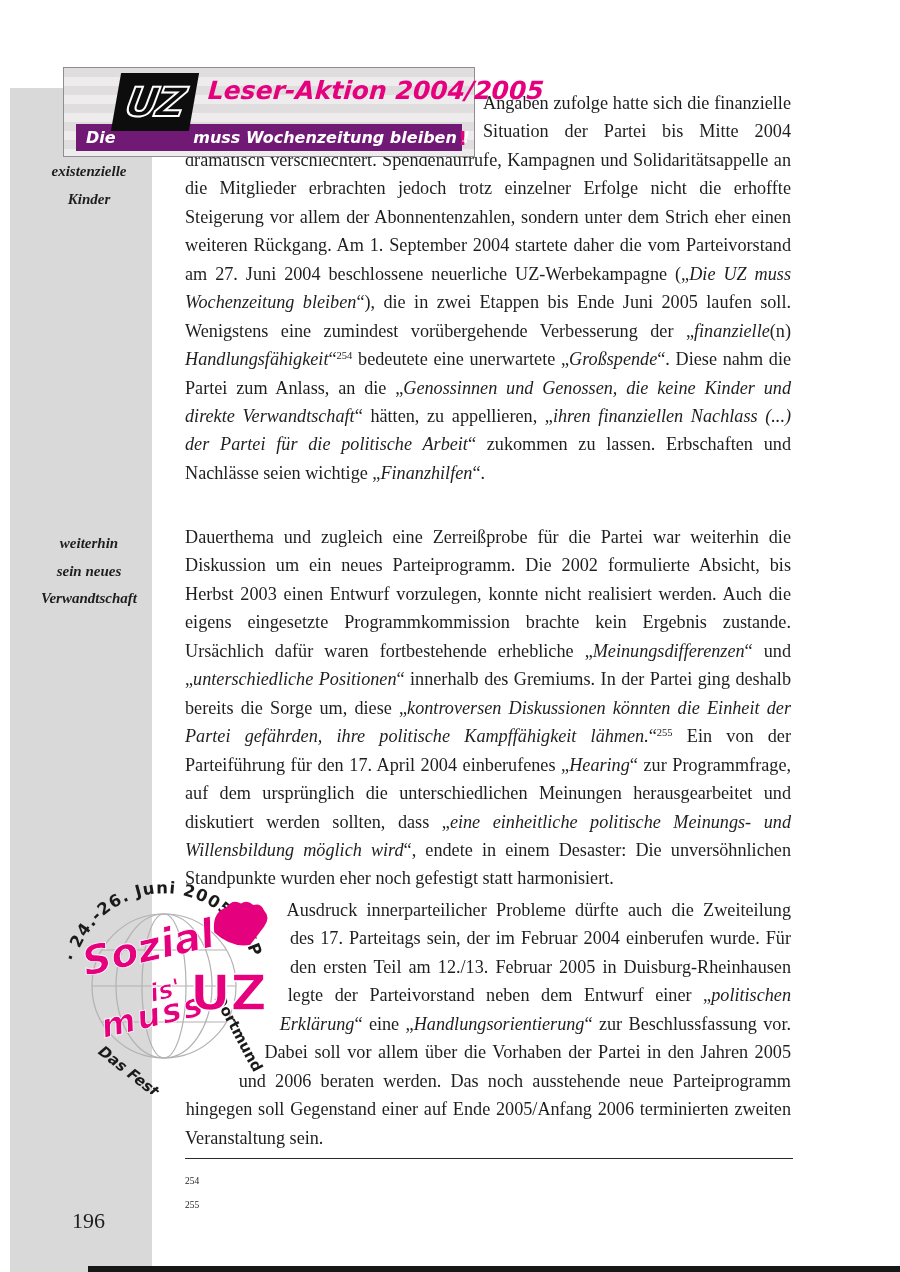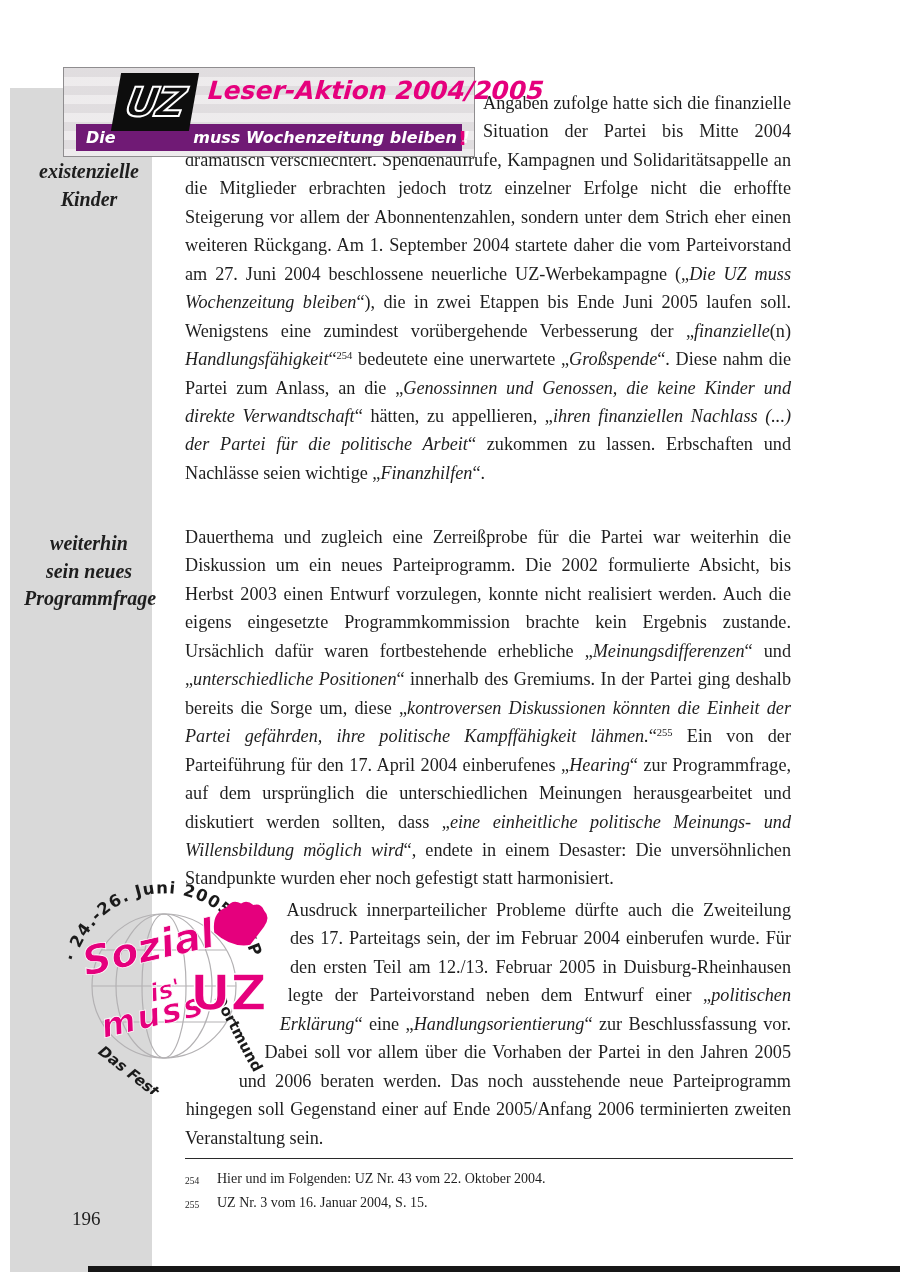--- a/index.html
+++ b/index.html
@@ -16,21 +16,21 @@
   .banner-tex{position:absolute;inset:0;background:repeating-linear-gradient(to bottom,rgba(110,100,110,.14) 0 9px,rgba(110,100,110,.04) 9px 18px);}
   .uz-logo{position:absolute;left:52px;top:5px;width:78px;height:58px;background:#0d0d0d;transform:skewX(-10deg);z-index:2;display:flex;align-items:center;justify-content:center;}
   .uz-logo span{font-family:"DejaVu Sans",sans-serif;font-weight:bold;font-style:italic;font-size:40px;color:#0d0d0d;-webkit-text-stroke:2px #ffffff;letter-spacing:-2px;}
   .banner-title{position:absolute;left:144px;top:8px;font-family:"DejaVu Sans",sans-serif;font-weight:bold;font-style:italic;font-size:25px;color:#e5007d;transform:skewX(-4deg);z-index:2;white-space:nowrap;}
   .strip{position:absolute;left:12px;top:56px;width:386px;height:27px;background:#701a75;color:#fff;font-family:"DejaVu Sans",sans-serif;font-style:italic;font-weight:bold;font-size:16px;line-height:27px;white-space:nowrap;z-index:1;}
   .strip .die{margin-left:10px;}
   .strip .rest{margin-left:72px;}
   .pink-mark{position:absolute;left:394px;top:58px;color:#e5007d;font-weight:bold;font-size:20px;font-family:"DejaVu Sans",sans-serif;z-index:4;}
 
   
-  .note{position:absolute;left:24px;width:130px;text-align:center;font-weight:bold;font-style:italic;font-size:20px;line-height:27.5px;z-index:1;}
+  .note{position:absolute;left:24px;width:130px;text-align:center;font-weight:bold;font-style:italic;font-size:15px;line-height:27.5px;z-index:1;}
   .note1{top:158px;}
   .note2{top:522px;margin-top:8px;}
 
   
   .para{position:absolute;left:185px;width:606px;margin:0;text-align:justify;
         font-size:18.2px;line-height:28.45px;color:#1e1e1e;hyphens:auto;-webkit-hyphens:auto;z-index:1;}
   #p1{top:89px;}
   #p2{top:523px;font-family:Liberation Serif, serif;}
   #p3{top:896px;}
   .banner-spacer{float:left;width:298px;height:54px;}
@@ -39,21 +39,21 @@
   sup.fn{font-size:0.58em;line-height:0;vertical-align:baseline;position:relative;top:-0.55em;}
 
   
   .stamp{position:absolute;left:64px;top:876px;width:222px;height:218px;z-index:2;}
   .stamp text{font-family:"DejaVu Sans",sans-serif;}
 
   
   .footnotes{position:absolute;left:185px;top:1158px;width:608px;border-top:1.5px solid #2a2a2a;padding-top:9px;font-size:14px;line-height:22px;z-index:1;}
   .fline{display:flex;}
   .fm{flex:0 0 32px;font-size:9.5px;padding-top:2px;}
-  .pagenum{position:absolute;left:72px;top:1208px;font-size:19px;z-index:1;}
+  .pagenum{position:absolute;left:72px;top:1208px;font-size:22px;z-index:1;}
   .scan-edge{position:absolute;left:88px;bottom:0;width:812px;height:6px;background:#171717;z-index:5;}
 </style>
 </head>
 <body>
 
 <div class="band"></div>
 
 <div class="banner">
   <div class="banner-tex"></div>
   <div class="strip">
@@ -67,21 +67,21 @@
   <div class="pink-mark">!</div>
 </div>
 
 <div class="note note1">
   <div>existenzielle</div>
   <div>Kinder</div>
 </div>
 <div class="note note2">
   <div>weiterhin</div>
   <div>sein neues</div>
-  <div>Programmfrage</div>
+  <div>Verwandtschaft</div>
 </div>
 
 <p class="para" id="p1"><span class="banner-spacer"></span><span><span>Angaben zufolge hatte sich die finanzielle Situation der Partei bis Mitte 2004 dramatisch verschlechtert. Spendenaufrufe, Kampagnen und Solidaritätsappelle an die Mitglieder erbrachten jedoch trotz einzelner Erfolge nicht die erhoffte Steigerung vor allem der Abonnentenzahlen, sondern unter dem Strich eher einen weiteren Rückgang. Am 1. September 2004 startete daher die vom Parteivorstand am 27. Juni 2004 beschlossene neuerliche UZ-Werbekampagne („</span><span class="it">Die UZ muss Wochenzeitung bleiben</span><span>“), die in zwei Etappen bis Ende Juni 2005 laufen soll. Wenigstens eine zumindest vorübergehende Verbesserung der „</span><span class="it">finanzielle</span><span>(n) </span><span class="it">Handlungsfähigkeit</span><span>“</span><sup class="fn">254</sup><span> bedeutete eine unerwartete „</span><span class="it">Großspende</span><span>“. Diese nahm die Partei zum Anlass, an die „</span><span class="it">Genossinnen und Genossen, die keine Kinder und direkte Verwandtschaft</span><span>“ hätten, zu appellieren, „</span><span class="it">ihren finanziellen Nachlass (...) der Partei für die politische Arbeit</span><span>“ zukommen zu lassen. Erbschaften und Nachlässe seien wichtige „</span><span class="it">Finanzhilfen</span><span>“.</span></span></p>
 
 <p class="para" id="p2"><span><span>Dauerthema und zugleich eine Zerreißprobe für die Partei war weiterhin die Diskussion um ein neues Parteiprogramm. Die 2002 formulierte Absicht, bis Herbst 2003 einen Entwurf vorzulegen, konnte nicht realisiert werden. Auch die eigens eingesetzte Programmkommission brachte kein Ergebnis zustande. Ursächlich dafür waren fortbestehende erhebliche „</span><span class="it">Meinungsdifferenzen</span><span>“ und „</span><span class="it">unterschiedliche Positionen</span><span>“ innerhalb des Gremiums. In der Partei ging deshalb bereits die Sorge um, diese „</span><span class="it">kontroversen Diskussionen könnten die Einheit der Partei gefährden, ihre politische Kampffähigkeit lähmen.</span><span>“</span><sup class="fn">255</sup><span> Ein von der Parteiführung für den 17. April 2004 einberufenes „</span><span class="it">Hearing</span><span>“ zur Programmfrage, auf dem ursprünglich die unterschiedlichen Meinungen herausgearbeitet und diskutiert werden sollten, dass „</span><span class="it">eine einheitliche politische Meinungs- und Willensbildung möglich wird</span><span>“, endete in einem Desaster: Die unversöhnlichen Standpunkte wurden eher noch gefestigt statt harmonisiert.</span></span></p>
 
 <p class="para" id="p3"><span class="stamp-spacer"></span><span><span>Ausdruck innerparteilicher Probleme dürfte auch die Zweiteilung des 17. Parteitags sein, der im Februar 2004 einberufen wurde. Für den ersten Teil am 12./13. Februar 2005 in Duisburg-Rheinhausen legte der Parteivorstand neben dem Entwurf einer „</span><span class="it">politischen Erklärung</span><span>“ eine „</span><span class="it">Handlungsorientierung</span><span>“ zur Beschlussfassung vor. Dabei soll vor allem über die Vorhaben der Partei in den Jahren 2005 und 2006 beraten werden. Das noch ausstehende neue Parteiprogramm hingegen soll Gegenstand einer auf Ende 2005/Anfang 2006 terminierten zweiten Veranstaltung sein.</span></span></p>
 
 <svg class="stamp" viewBox="0 0 222 218">
   <g stroke="#b3b1b3" fill="none" stroke-width="1.2">
@@ -107,22 +107,20 @@
     <text x="22" y="100" font-size="40" transform="rotate(-13 22 100)">Sozial</text>
     <text x="88" y="126" font-size="25" transform="rotate(-13 88 126)">is'</text>
     <text x="40" y="162" font-size="33" transform="rotate(-13 40 162)" letter-spacing="2">muss</text>
     <text x="126" y="134" font-size="50" font-style="normal" stroke-width="1.5">UZ</text>
   </g>
 </svg>
 
 <div class="footnotes">
   <div class="fline">
     <span class="fm">254</span>
-    <span>Hier und im Folgenden: UZ Nr. 43 vom 22. Oktober 2004.</span>
   </div>
   <div class="fline">
     <span class="fm">255</span>
-    <span>UZ Nr. 3 vom 16. Januar 2004, S. 15.</span>
   </div>
 </div>
 
 <div class="pagenum">196</div>
 <div class="scan-edge"></div>
 
 </body></html>

